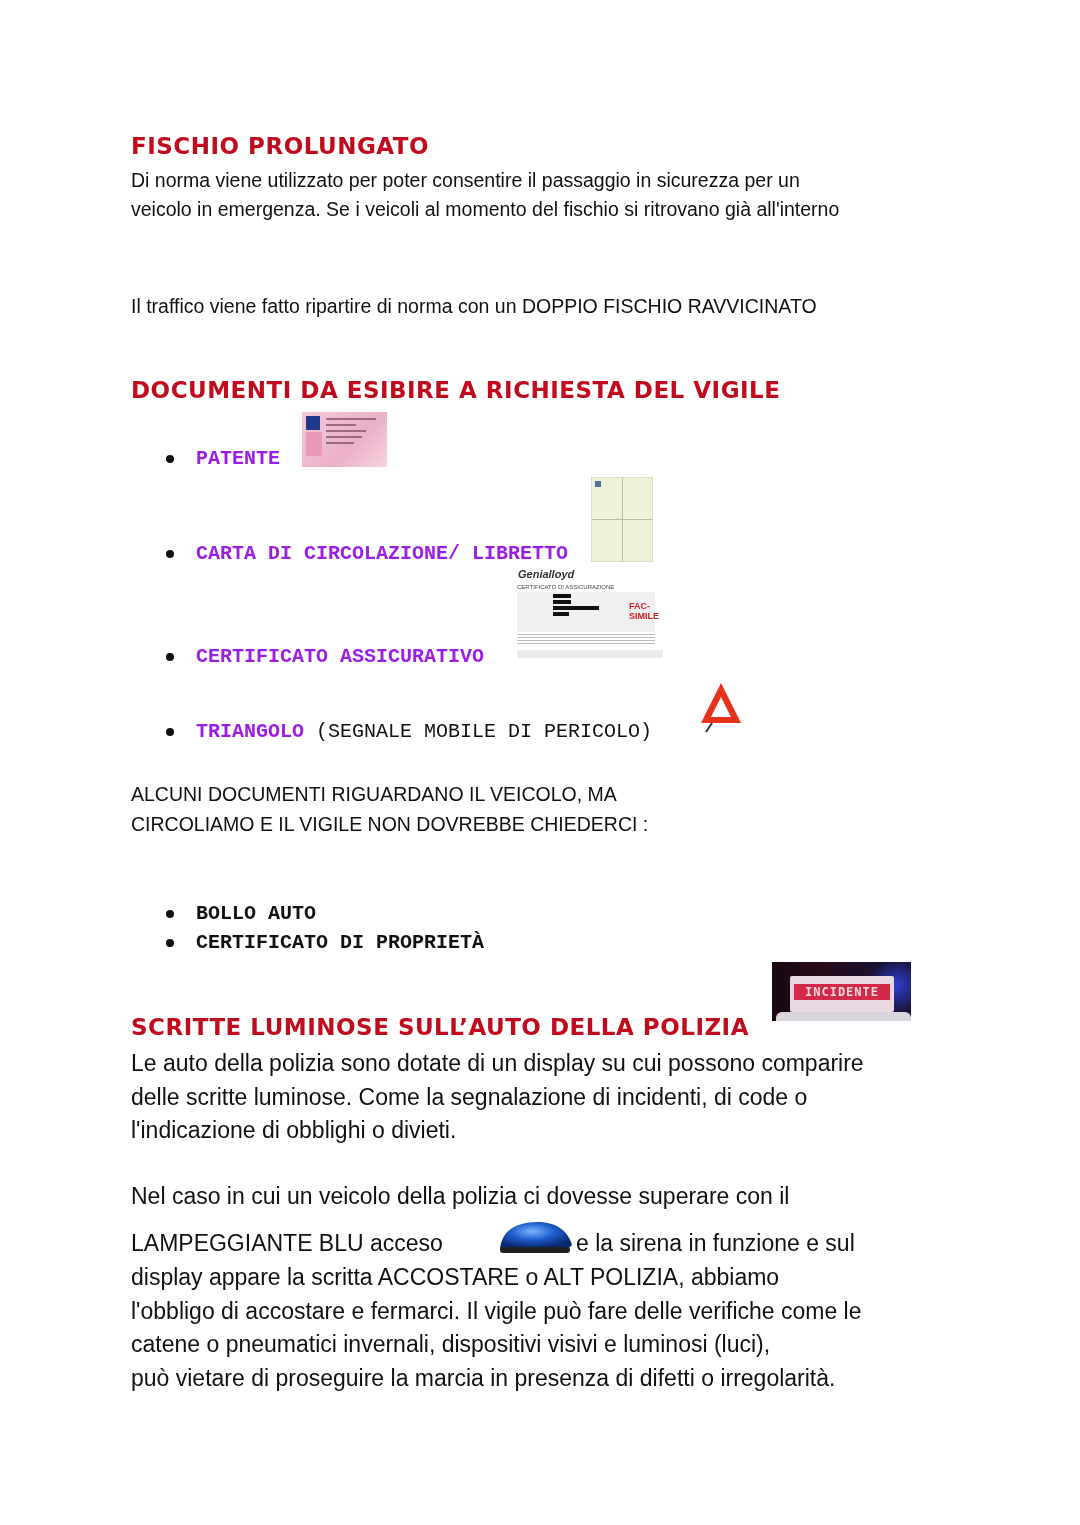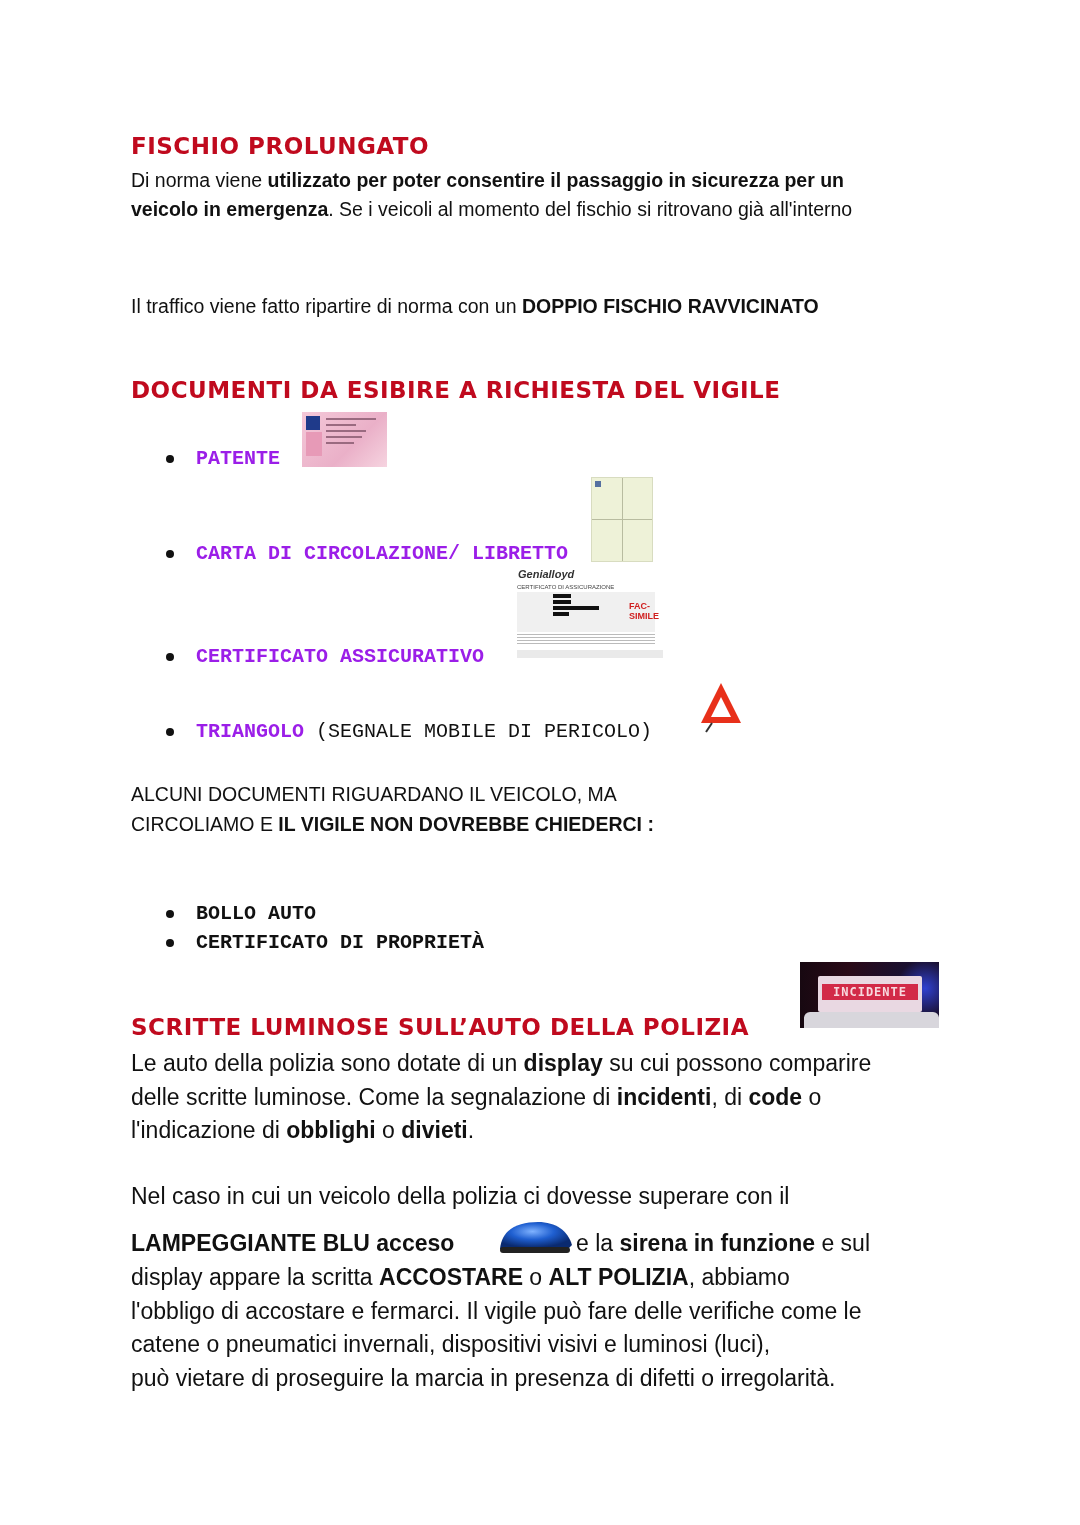--- a/index.html
+++ b/index.html
@@ -1,21 +1,21 @@
 <!DOCTYPE html>
 <html><head>
 <meta charset="utf-8">
 <style>
   * { box-sizing: border-box; margin: 0; padding: 0; }
   body { width: 1080px; height: 1525px; background: #fff; position: relative; font-family: "Liberation Sans", sans-serif; color: #111; overflow: hidden; }
   .abs { position: absolute; }
   .h { font-family: "DejaVu Sans", sans-serif; font-weight: bold; color: #c00a1e; font-size: 23px; letter-spacing: 0.5px; }
   .p { font-size: 19.5px; line-height: 29px; }
   .p2 { font-size: 23px; line-height: 33.5px; }
-  b { font-weight: bold; }
+  b { font-weight: normal; }
   .purple { color: #9b1ee8; font-weight: bold; }
   .bullet { position: absolute; width: 8px; height: 8px; border-radius: 50%; background: #111; }
   .li { font-size: 20px; font-family: Liberation Mono, monospace; }
   .img { position: absolute; overflow: hidden; }
 </style>
 </head>
 <body>
 
 <div class="abs h" style="left:131px;top:133px;">FISCHIO PROLUNGATO</div>
 <div class="abs p" style="left:131px;top:166px;width:830px;">
@@ -77,21 +77,21 @@
   <div>ALCUNI DOCUMENTI RIGUARDANO IL VEICOLO, MA</div>
   <div><span>CIRCOLIAMO E </span><b>IL VIGILE NON DOVREBBE CHIEDERCI :</b></div>
 </div>
 
 <div class="bullet" style="left:166px;top:910px;"></div>
 <div class="abs li" style="left:196px;top:902px;font-weight:bold;">BOLLO AUTO</div>
 <div class="bullet" style="left:166px;top:939px;"></div>
 <div class="abs li" style="left:196px;top:931px;font-weight:bold;">CERTIFICATO DI PROPRIETÀ</div>
 
 <div class="abs h" style="left:131px;top:1014px;">SCRITTE LUMINOSE SULL’AUTO DELLA POLIZIA</div>
-<div class="img" style="left:772px;top:962px;width:139px;height:66px;background:radial-gradient(circle at 90% 40%,#3040d0 0,#1a1030 22%,#2a0a18 60%,#150810);margin-left:28px;">
+<div class="img" style="left:772px;top:962px;width:139px;height:59px;background:radial-gradient(circle at 90% 40%,#3040d0 0,#1a1030 22%,#2a0a18 60%,#150810);">
   <div style="position:absolute;left:18px;top:14px;width:104px;height:36px;background:#e9d8e2;border-radius:2px;"></div>
   <div style="position:absolute;left:22px;top:22px;width:96px;height:16px;background:#d22a48;color:#f7d8de;font-size:12px;font-weight:bold;text-align:center;line-height:16px;letter-spacing:1px;font-family:'DejaVu Sans Mono',monospace;">INCIDENTE</div>
   <div style="position:absolute;left:4px;top:50px;width:135px;height:23px;background:#d8d6dc;border-radius:6px 6px 0 0;"></div>
 </div>
 
 <div class="abs p2" style="left:131px;top:1047px;width:840px;">
   <div><span>Le auto della polizia sono dotate di un </span><b>display</b><span> su cui possono comparire</span></div>
   <div><span>delle scritte luminose. Come la segnalazione di </span><b>incidenti</b><span>, di </span><b>code</b><span> o</span></div>
   <div><span>l'indicazione di </span><b>obblighi</b><span> o </span><b>divieti</b><span>.</span></div>
 </div>

